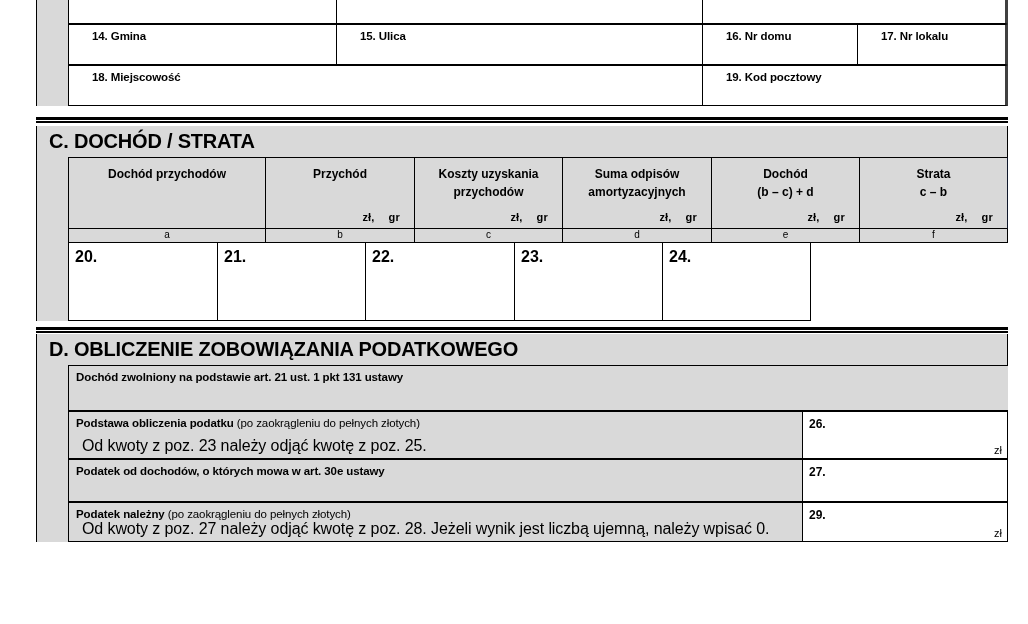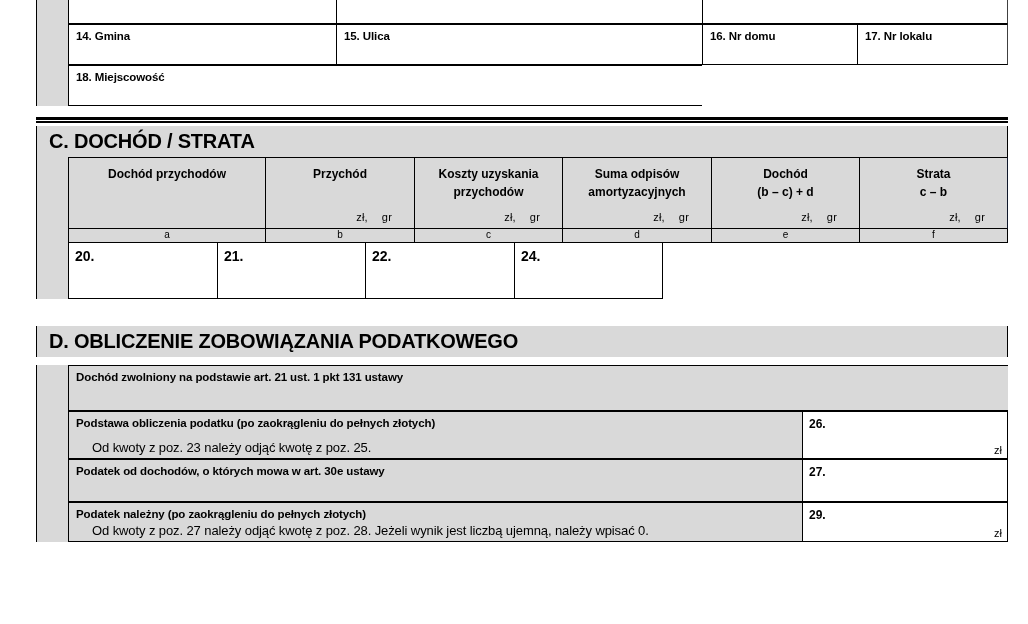--- a/index.html
+++ b/index.html
@@ -39,26 +39,26 @@
     flex: 0 0 32px;
     background: #d9d9d9;
     border-left: 1px solid #000;
     box-sizing: border-box;
   }
   .fld {
     box-sizing: border-box;
     border: 1px solid #000;
     border-right: none;
     background: #ffffff;
-    padding: 5px 0 0 7px;
+    padding: 5px 0 0 23px;
     font-size: 11.5px;
     font-weight: bold;
     letter-spacing: -0.1px;
   }
-  .fld.last { border-right: 1px solid #404040; }
+  .fld.last { border-right: 3px solid #404040; }
   .row-cut   { height: 26px; border-top: none; padding-top: 0; }
   .row-tall  { height: 41px; }
 
   
   .sep {
     position: absolute;
     left: 36px;
     width: 972px;
     height: 6px;
     background:
@@ -107,22 +107,22 @@
     height: 72px;
     position: relative;
     font-size: 12px;
     font-weight: bold;
     text-align: center;
   }
   .chead.last { border-right: 1px solid #0f172a; }
   .chead .l1 { position: absolute; top: 9px;  left: 0; right: 0; }
   .chead .l2 { position: absolute; top: 27px; left: 0; right: 0; }
   .chead .units {
-    position: absolute; bottom: 5px; right: 22px;
-    font-size: 11px; font-weight: normal;
+    position: absolute; bottom: 5px; right: 14px;
+    font-size: 11px; font-weight: bold;
     letter-spacing: 0.2px;
   }
   .chead .units .gr { margin-left: 14px; }
 
   .cletter {
     box-sizing: border-box;
     border: 1px solid #000;
     border-top: none;
     border-right: none;
     background: #d9d9d9;
@@ -145,22 +145,22 @@
     line-height: 13.5px;
     padding: 6px 4px 0 7px;
     letter-spacing: -0.15px;
   }
   .cnum {
     box-sizing: border-box;
     border: 1px solid #000;
     border-top: none;
     border-right: none;
     background: #ffffff;
-    height: 56px;
-    font-size: 14px;
+    height: 78px;
+    font-size: 16px;
     font-weight: bold;
     padding: 5px 0 0 6px;
   }
   .cnum.last { border-right: 1px solid #000; }
 
   
   .dblock {
     position: absolute;
     left: 36px;
     width: 972px;
@@ -177,26 +177,26 @@
     flex: 1 1 auto;
     border: 1px solid #000;
     border-right: none;
     background: #d9d9d9;
     position: relative;
     padding: 5px 6px 0 7px;
     font-size: 11.5px;
     letter-spacing: -0.1px;
   }
   .dlabel .main { font-weight: bold; }
-  .dlabel .paren { font-weight: bold; margin-top: 31px; }
+  .dlabel .paren { font-weight: normal; margin-top: 31px; }
   .dlabel .sub {
     position: absolute;
-    left: 23px; bottom: 3px;
+    left: 13px; bottom: 3px;
     font-weight: normal;
-    font-size: 13px;
+    font-size: 16px;
   }
   .dvalue {
     box-sizing: border-box;
     width: 206px;
     flex: 0 0 206px;
     border: 1px solid #000;
     background: #ffffff;
     position: relative;
     padding: 5px 0 0 6px;
     font-size: 12px;
@@ -231,20 +231,21 @@
       <div class="margin-cell"></div>
       <div class="fld row-tall" style="width:268px;flex:0 0 268px;">14. Gmina</div>
       <div class="fld row-tall" style="width:366px;flex:0 0 366px;">15. Ulica</div>
       <div class="fld row-tall" style="width:155px;flex:0 0 155px;">16. Nr domu</div>
       <div class="fld row-tall last" style="width:151px;flex:0 0 151px;">17. Nr lokalu</div>
     </div>
 
     <div class="addr-row">
       <div class="margin-cell"></div>
       <div class="fld row-tall" style="width:634px;flex:0 0 634px;">18. Miejscowość</div>
+      <div class="fld row-tall last" style="width:306px;flex:0 0 306px;">19. Kod pocztowy</div>
     </div>
   </div>
 
   <div class="sep" style="top:117px;"></div>
 
   <div class="sect-band" style="top:126px;">C. DOCHÓD / STRATA</div>
 
   <div class="cblock" style="top:157px;">
 
     <div class="crow">
@@ -296,27 +297,28 @@
       <div class="cletter" style="width:149px;flex:0 0 149px;">d</div>
       <div class="cletter" style="width:148px;flex:0 0 148px;">e</div>
       <div class="cletter last" style="width:149px;flex:0 0 149px;">f</div>
     </div>
 
     <div class="crow">
       <div class="cmargin"></div>
       <div class="cnum" style="width:149px;flex:0 0 149px;">20.</div>
       <div class="cnum" style="width:148px;flex:0 0 148px;">21.</div>
       <div class="cnum" style="width:149px;flex:0 0 149px;">22.</div>
+      <div class="cnum" style="width:148px;flex:0 0 148px;">23.</div>
       <div class="cnum last" style="width:149px;flex:0 0 149px;">24.</div>
     </div>
   </div>
 
   <div class="sep" style="top:327px;"></div>
 
-  <div class="sect-band" style="top:326px;">D. OBLICZENIE ZOBOWIĄZANIA PODATKOWEGO</div>
+  <div class="sect-band" style="top:334px;">D. OBLICZENIE ZOBOWIĄZANIA PODATKOWEGO</div>
 
   <div class="dblock" style="top:365px;">
 
     <div class="drow h46">
       <div class="dmargin"></div>
       <div class="dlabel">
         <span class="main">Dochód zwolniony na podstawie art. 21 ust. 1 pkt 131 ustawy</span><span class="paren"></span>
         <span class="sub"></span>
       </div>
     </div>

